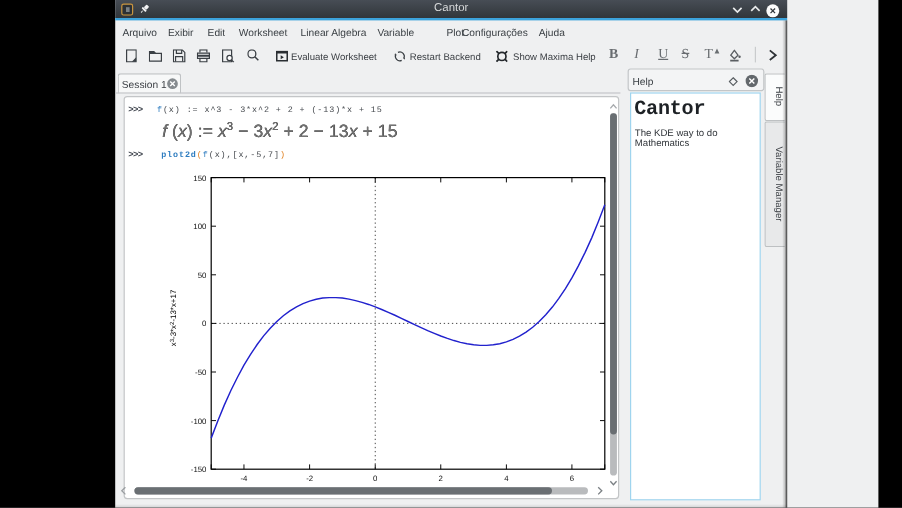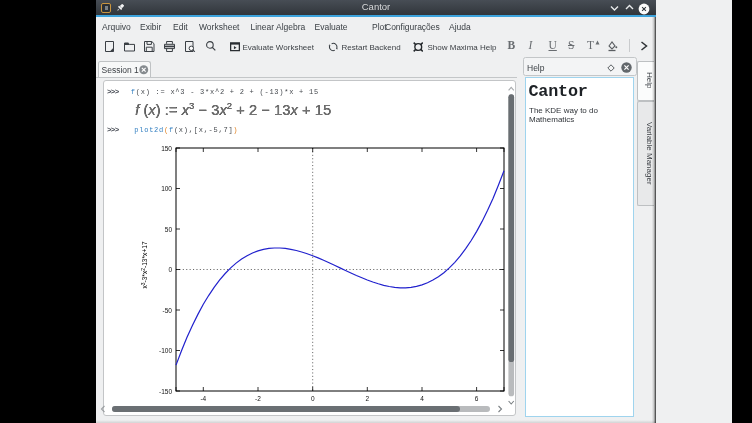--- a/index.html
+++ b/index.html
@@ -59,21 +59,21 @@
         <path d="M4.1 4.1 L7.9 7.9 M7.9 4.1 L4.1 7.9" stroke="#31363b" stroke-width="1.05"></path>
       </svg>
   </div>
   <div id="bluel"></div>
   <div id="menus">
     <span style="left:6px">Arquivo</span>
     <span style="left:44px">Exibir</span>
     <span style="left:77px">Edit</span>
     <span style="left:103px">Worksheet</span>
     <span style="left:154.5px">Linear Algebra</span>
-    <span style="left:218.5px">Evaluate</span>
+    <span style="left:218.5px">Variable</span>
     <span style="left:276px">Plot</span>
     <span style="left:289px">Configurações</span>
     <span style="left:353px">Ajuda</span>
   </div>
 
   <div id="toolbar">
   <svg class="abs" style="left:8.8px;top:40.5px" width="9" height="11" viewBox="0 0 9 11">
         <path d="M0.5 0.5 H8.5 V10.5 H0.5 Z" fill="none" stroke="#3a3f44" stroke-width="1"></path>
         <path d="M4.8 10.5 L8.5 6.8 V10.5 Z" fill="#3a3f44"></path>
       </svg>
@@ -146,21 +146,21 @@
       <circle cx="5" cy="5" r="4.7" fill="#868b8f"></circle>
       <path d="M3 3 L7 7 M7 3 L3 7" stroke="#fff" stroke-width="1.2"></path>
     </svg>
   <div id="tabline"></div>
 
   <div id="ws"></div>
   <span class="mono prompt abs" style="left:10.9px;top:88px">&gt;&gt;&gt;</span>
   <span class="mono abs" style="left:34.8px;top:88px;color:#45494e"><span style="color:#2f7dc0">f</span>(x) := x^3 - 3*x^2 + 2 + (-13)*x + 15</span>
   <div class="abs" style="left:39px;top:99.5px;width:220px;font-family:Liberation Sans, sans-serif;font-size:14.8px;color:#737373;text-shadow:0.15px 0 0 #0a0a0a"><i>f</i> (<i>x</i>) := <i>x</i><sup style="font-size:9.5px">3</sup> − 3<i>x</i><sup style="font-size:9.5px">2</sup> + 2 − 13<i>x</i> + 15</div>
   <span class="mono prompt abs" style="left:10.9px;top:126px">&gt;&gt;&gt;</span>
-  <span class="mono abs" style="left:38.3px;top:126px;color:#45494e"><span style="color:#2f7dc0;font-weight:normal">plot2d</span><span style="color:#e08020">(</span><span style="color:#2f7dc0">f</span>(x),[x,-5,7]<span style="color:#e08020">)</span></span>
+  <span class="mono abs" style="left:38.3px;top:126px;color:#45494e"><span style="color:#2f7dc0;font-weight:bold">plot2d</span><span style="color:#e08020">(</span><span style="color:#2f7dc0">f</span>(x),[x,-5,7]<span style="color:#e08020">)</span></span>
 
   <svg class="abs" style="left:35px;top:140px" width="381" height="265" viewBox="0 0 381 265" font-family="Liberation Sans,sans-serif">
     <g stroke="#000" stroke-width="1" fill="none">
       <rect x="45" y="8" width="328" height="243"></rect>
     </g>
 
     <path d="M45 129.5 H373" stroke="#000" stroke-width="0.6" stroke-dasharray="1.1 2.3" fill="none"></path>
     <path d="M181.7 8 V251" stroke="#000" stroke-width="0.6" stroke-dasharray="1.1 2.3" fill="none"></path>
 
     <g stroke="#000" stroke-width="0.8">

